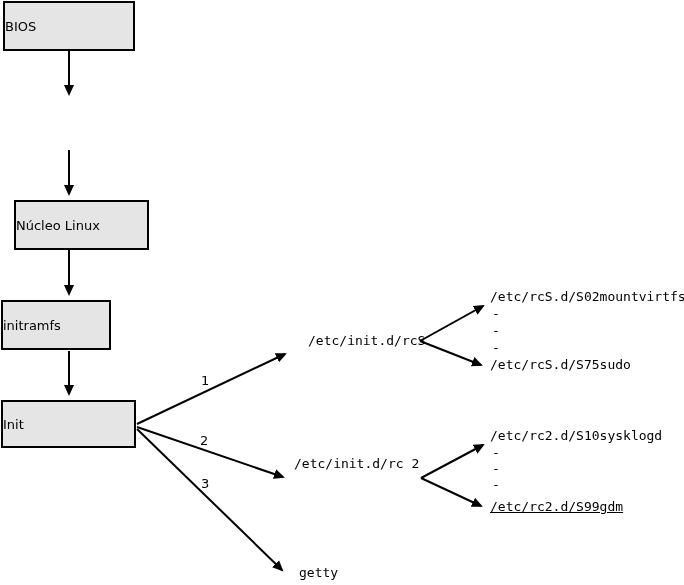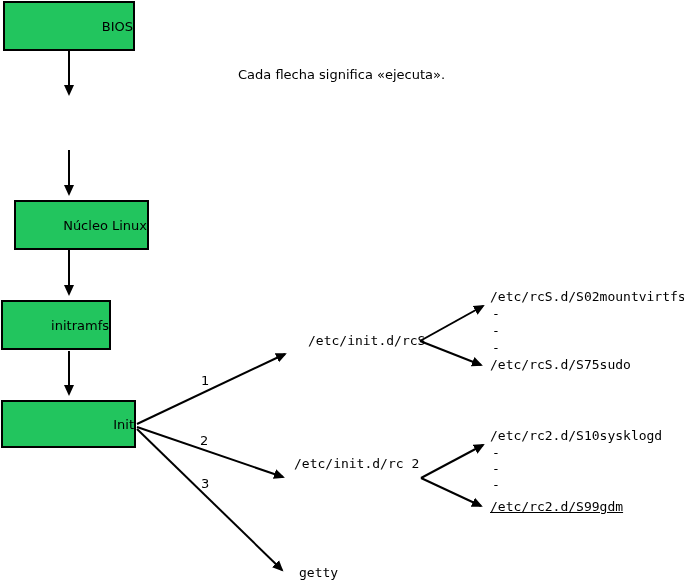--- a/index.html
+++ b/index.html
@@ -20,24 +20,24 @@
     position: absolute;
     left: 0;
     top: 0;
     width: 684px;
     height: 585px;
   }
   .box {
     position: absolute;
     box-sizing: border-box;
     border: 2px solid #000000;
-    background: #22c55e;
+    background: #e5e5e5;
     display: flex;
     align-items: center;
-    justify-content: flex-end;
+    justify-content: flex-start;
     font-size: 13px;
     text-align: center;
   }
   .box-bios      { left: 3px;  top: 1px;   width: 132px; height: 50px; }
   .box-loader    { left: 2px;  top: 100px; width: 134px; height: 50px; }
   .box-kernel    { left: 14px;  top: 200px; width: 135px; height: 50px; }
   .box-initramfs { left: 1px;  top: 300px; width: 110px; height: 50px; }
   .box-init      { left: 1px;  top: 400px; width: 135px; height: 48px; }
   .note {
     position: absolute;
@@ -104,21 +104,20 @@
   <div class="box box-kernel">
     <span>Núcleo Linux</span>
   </div>
   <div class="box box-initramfs">
     <span>initramfs</span>
   </div>
   <div class="box box-init">
     <span>Init</span>
   </div>
 
-  <div class="note">Cada flecha significa «ejecuta».</div>
 
   <div class="num n1">1</div>
   <div class="num n2">2</div>
   <div class="num n3">3</div>
 
   <div class="mono t-rcs">/etc/init.d/rcS</div>
   <div class="mono t-s02">/etc/rcS.d/S02mountvirtfs</div>
   <div class="mono t-dots1">-
 -
 -</div>

